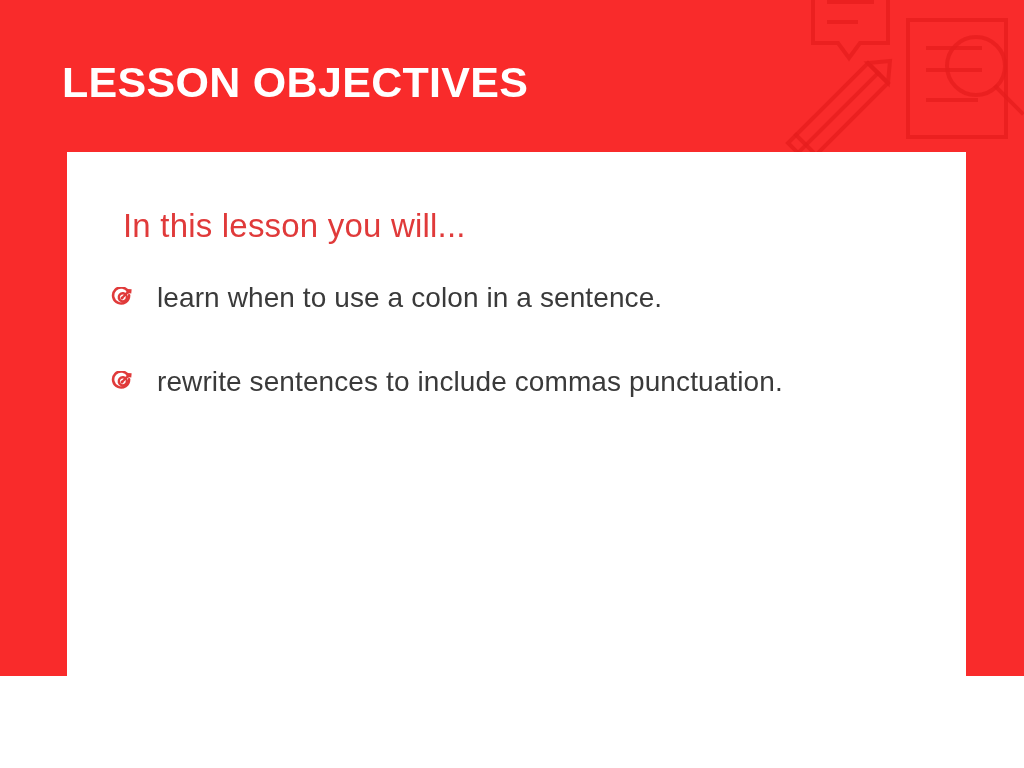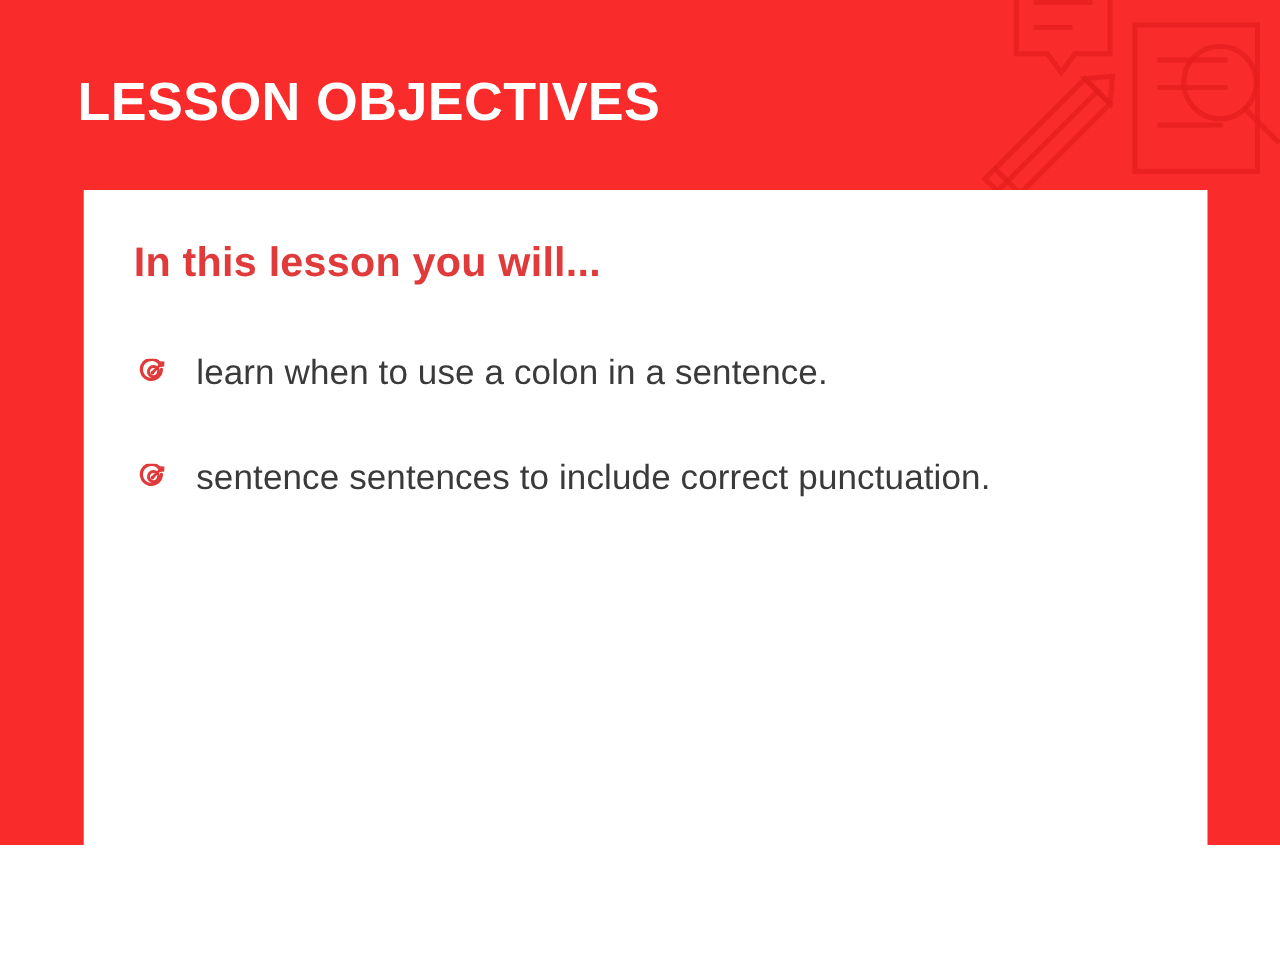--- a/index.html
+++ b/index.html
@@ -68,24 +68,24 @@
     width: 899px;
     height: 551px;
     background: #FFFFFF;
     box-sizing: border-box;
   }
 
   #card-heading {
     position: absolute;
     left: 40px;
     top: 38px;
-    margin: 0;
+    margin: 16px;
     font-family: "Liberation Sans", sans-serif;
     font-size: 33px;
-    font-weight: bold;
+    font-weight: normal;
     color: #E03A3A;
     letter-spacing: 0.2px;
     line-height: 1.2;
     white-space: nowrap;
   }
 
   #objectives-list {
     position: absolute;
     left: 44px;
     top: 131px;
@@ -182,18 +182,18 @@
       <li class="objective-item">
         <span class="bullet-icon">
           <svg viewBox="0 0 22 22" xmlns="http://www.w3.org/2000/svg">
             <path d="M17.4 5.2 A8 8 0 1 0 18.1 8.4" fill="none" stroke="#E03A3A" stroke-width="2.6" stroke-linecap="round"></path>
             <path d="M15.4 8.3 A4.1 4.1 0 1 0 15.9 10.0" fill="none" stroke="#E03A3A" stroke-width="2.4" stroke-linecap="round"></path>
             <circle cx="11" cy="11" r="1.5" fill="#E03A3A"></circle>
             <path d="M11 11 L18.2 3.9" stroke="#E03A3A" stroke-width="2.2" stroke-linecap="round"></path>
             <path d="M16.4 2.0 L20.6 2.2 L20.3 6.4 L16.1 6.1 Z" fill="#E03A3A"></path>
           </svg>
         </span>
-        <span class="objective-text">sentence sentences to include correct punctuation.</span>
+        <span class="objective-text">rewrite sentences to include commas punctuation.</span>
       </li>
 
     </ul>
   </div>
 </div>
 
 </body></html>

